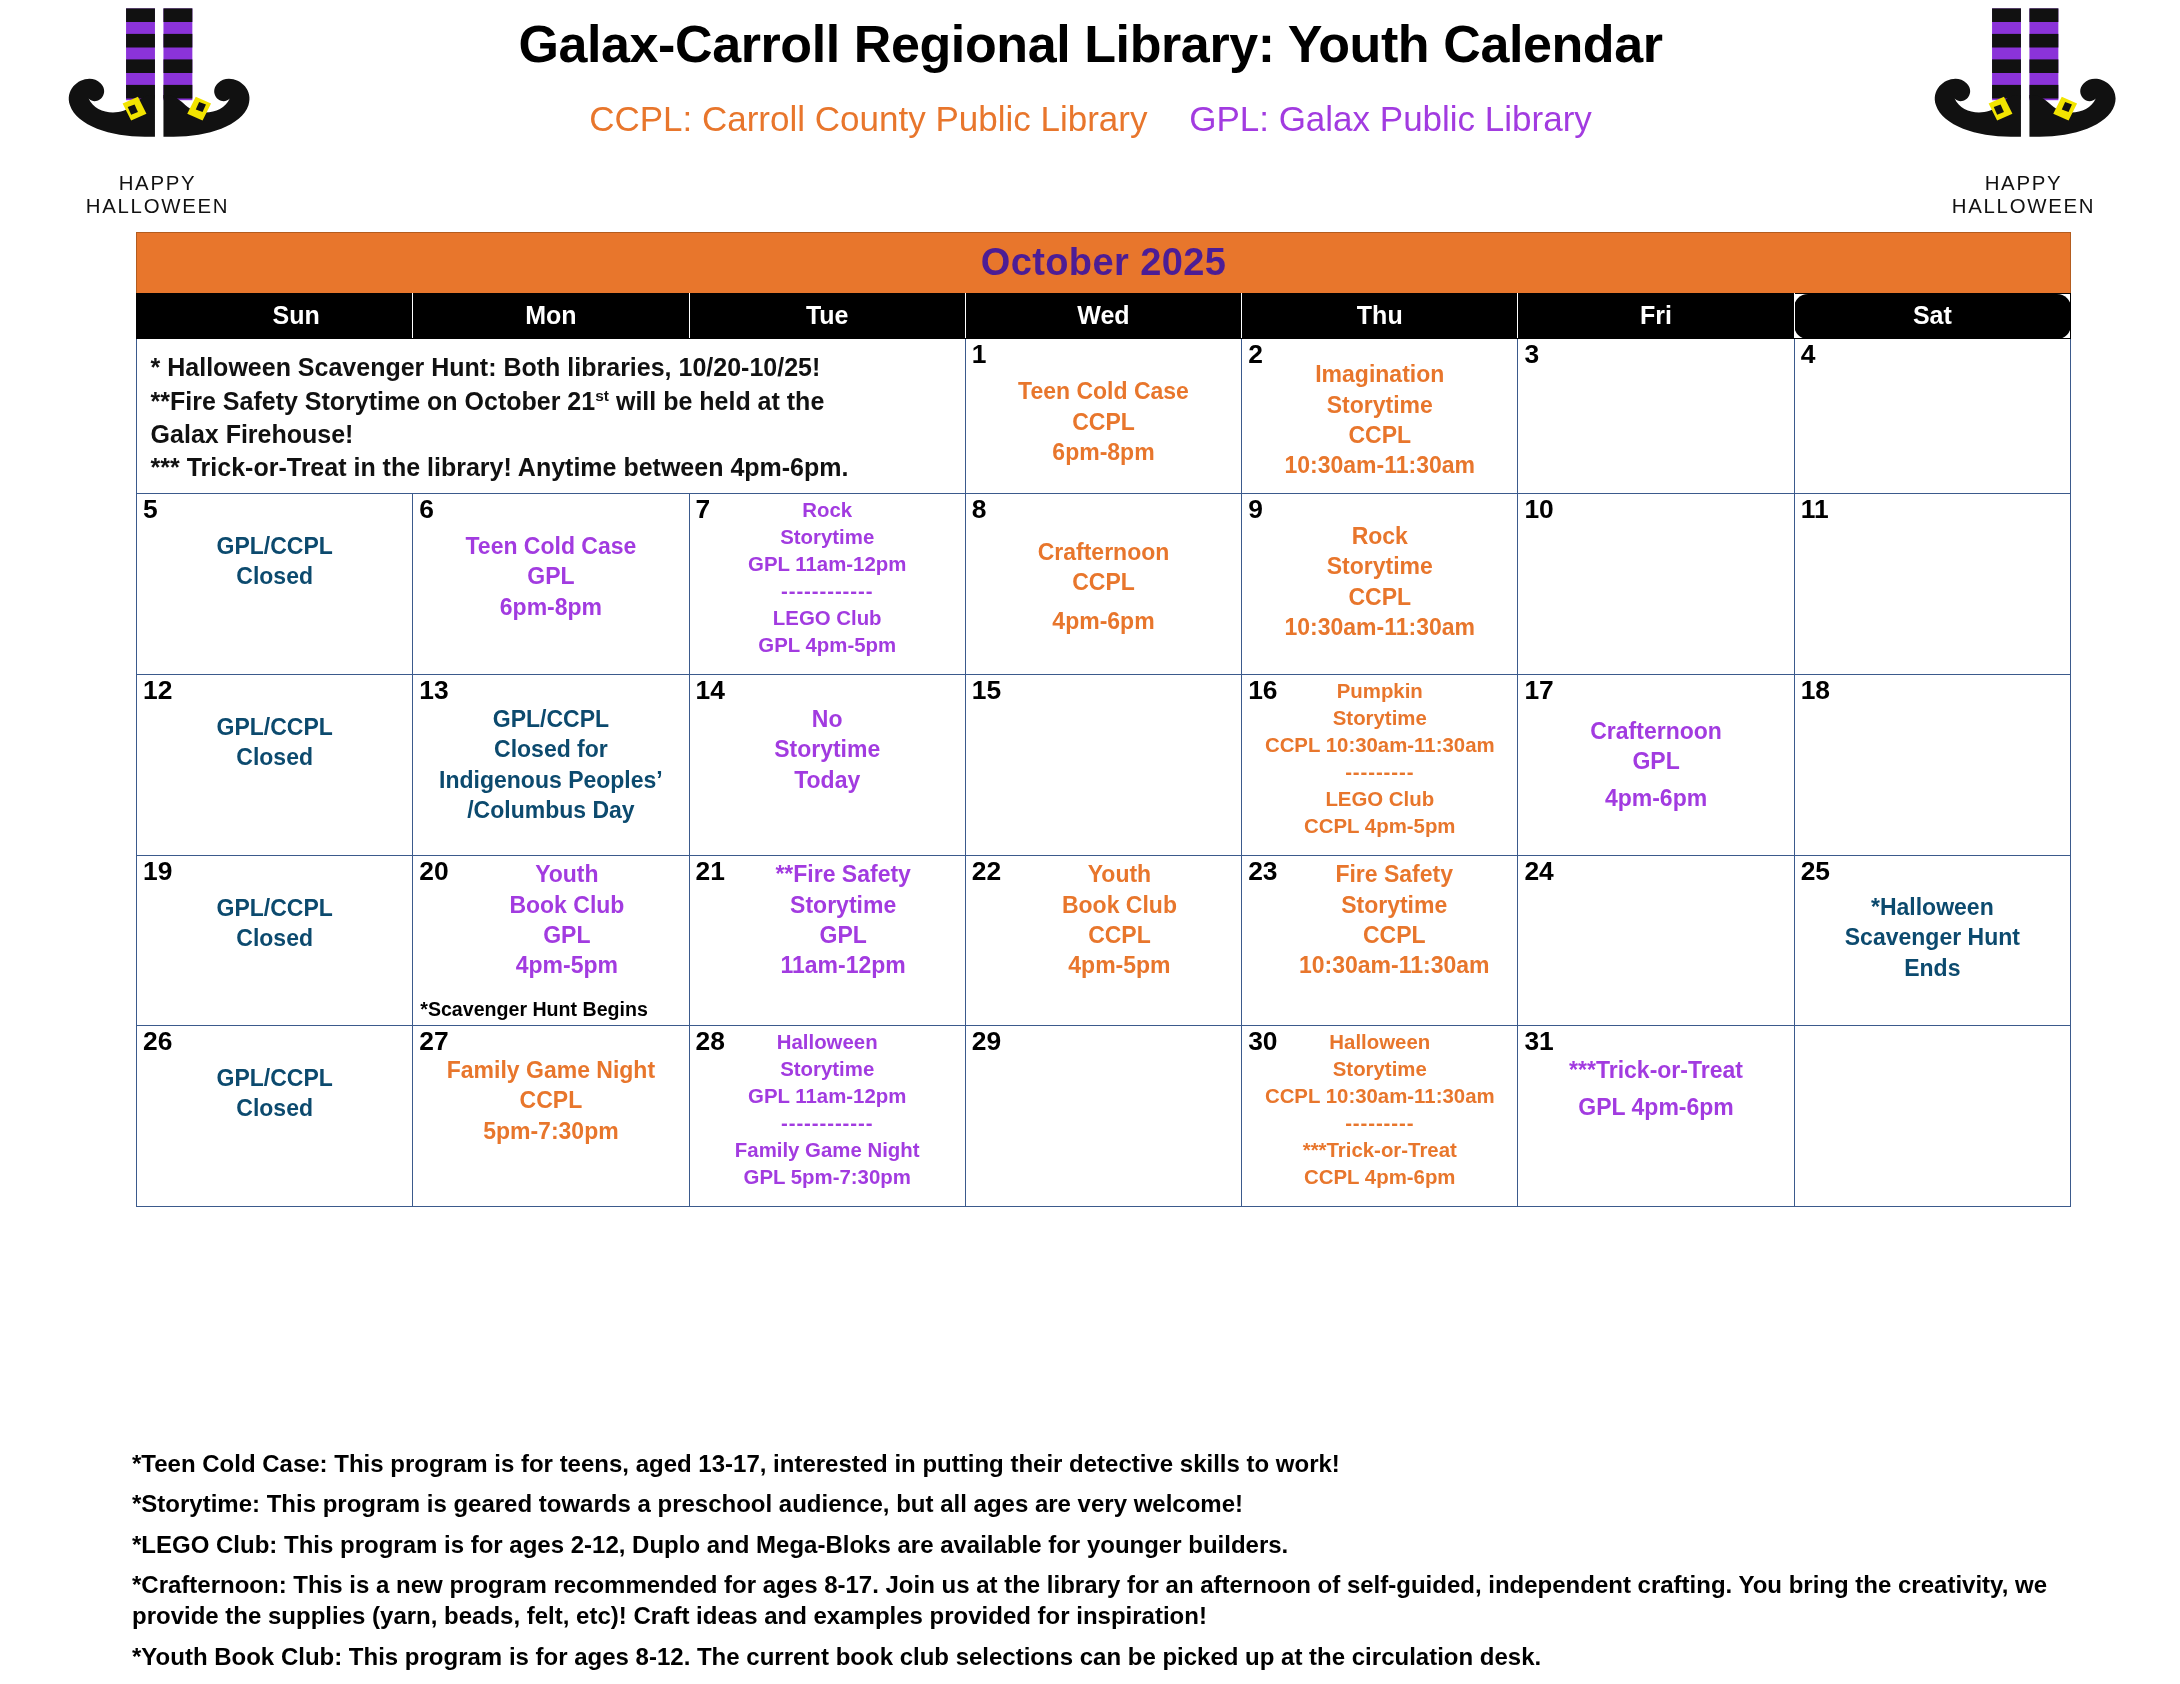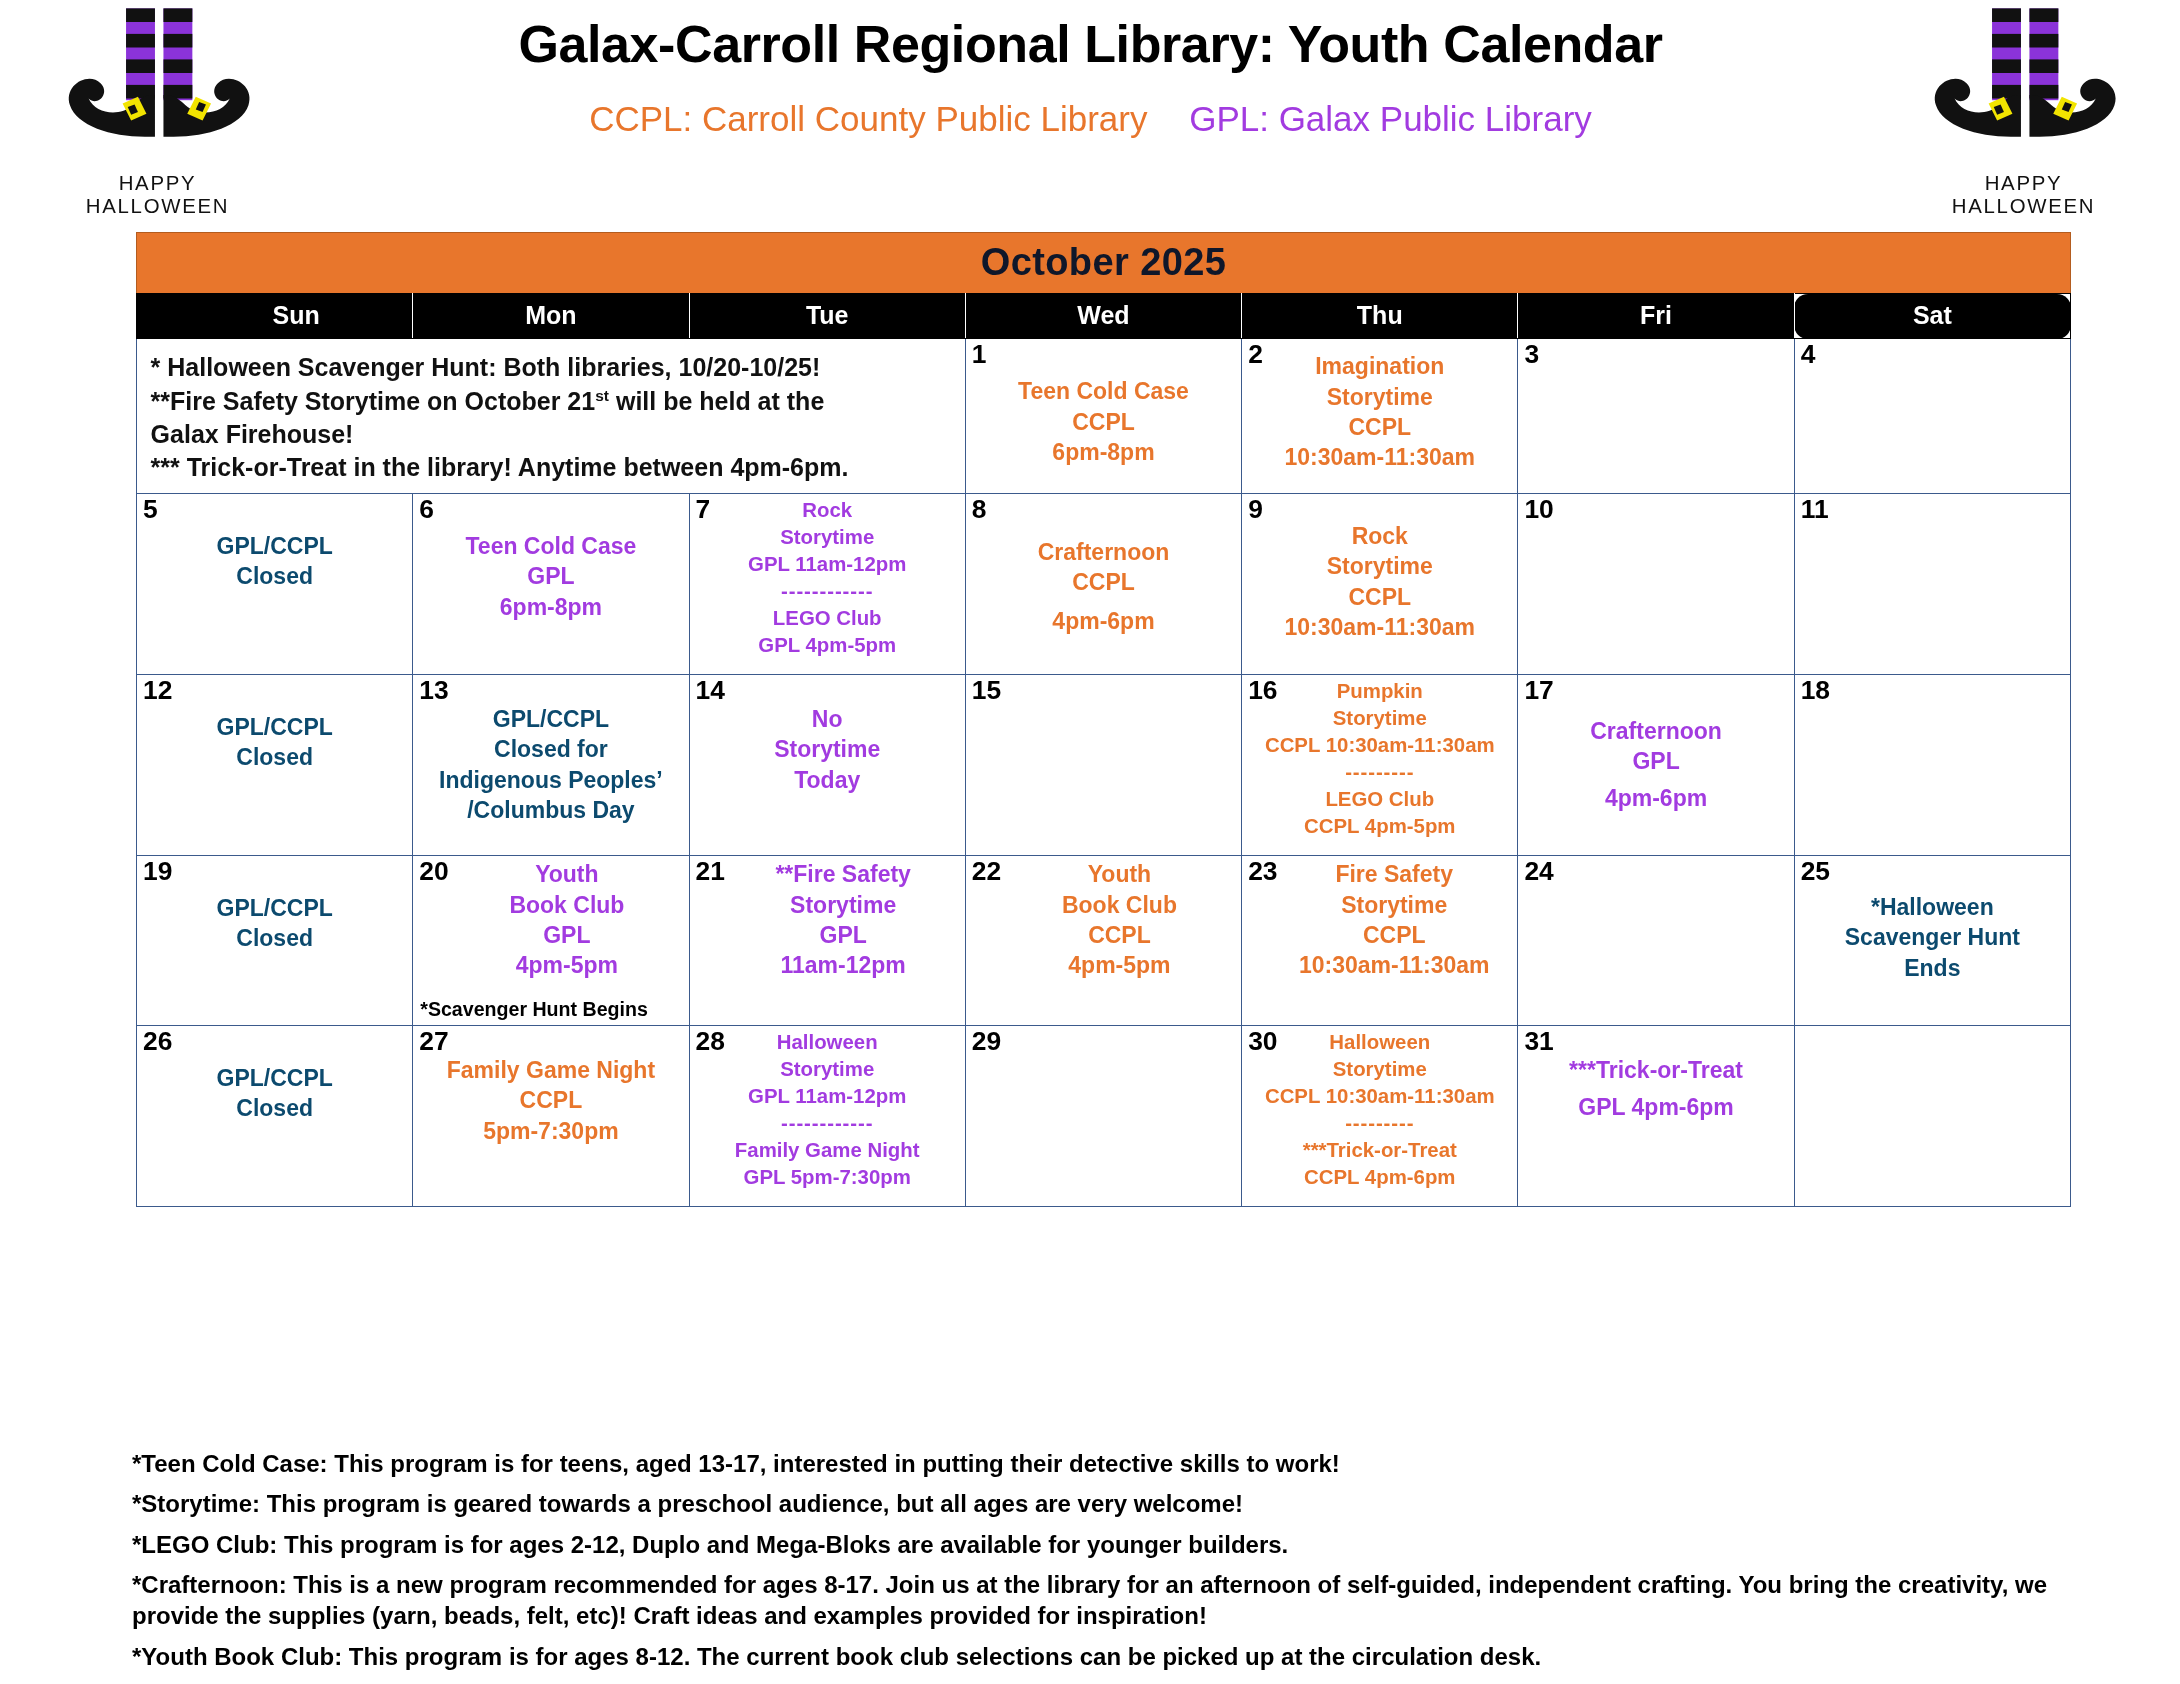--- a/index.html
+++ b/index.html
@@ -74,21 +74,21 @@
     position: absolute;
     left: 136px;
     top: 232px;
     width: 1935px;
   }
   .month-bar {
     background: #E8762C;
     text-align: center;
     font-size: 38px;
     font-weight: bold;
-    color: #0f172a;
+    color: #4c1d95;
     padding: 7.7px 0 9.4px 0;
     border: 0.9px solid #b35c1f;
     border-bottom: none;
     letter-spacing: 0.4px;
   }
   table.cal {
     border-collapse: collapse;
     width: 1935px;
     table-layout: fixed;
   }
@@ -297,21 +297,21 @@
             <span class="daynum">1</span>
             <div class="cell-body ev-orange">
               <div>Teen Cold Case</div>
               <div>CCPL</div>
               <div>6pm-8pm</div>
             </div>
           </td>
 
           <td>
             <span class="daynum">2</span>
-            <div class="cell-body ev-orange" style="padding-top:12px;">
+            <div class="cell-body ev-orange" style="padding-top:20px;">
               <div>Imagination</div>
               <div>Storytime</div>
               <div>CCPL</div>
               <div>10:30am-11:30am</div>
             </div>
           </td>
 
           <td>
             <span class="daynum">3</span>
           </td>

